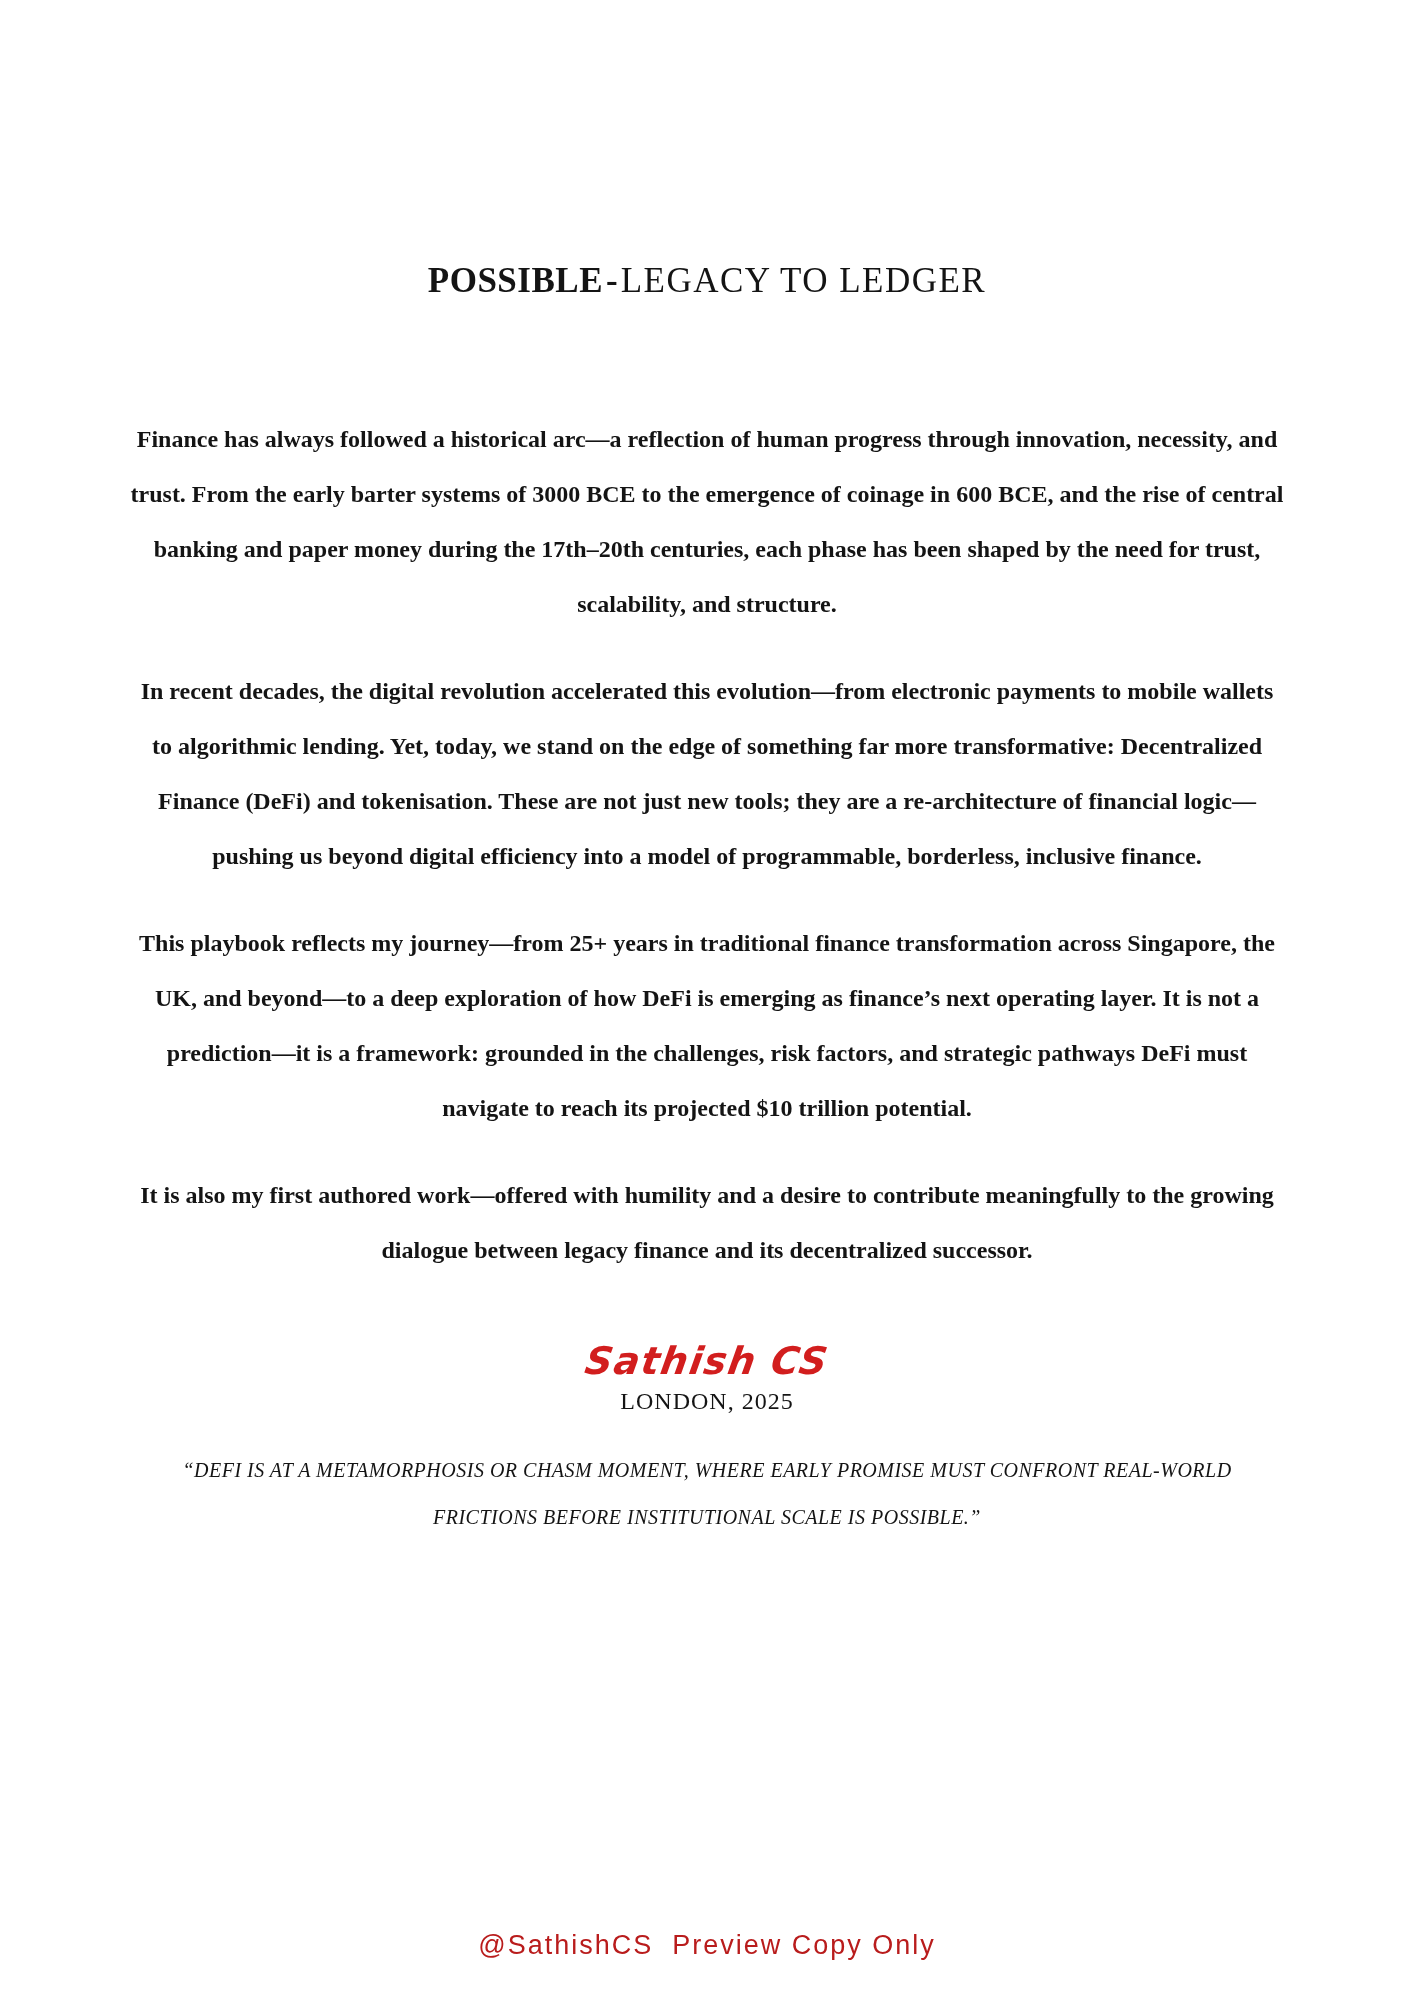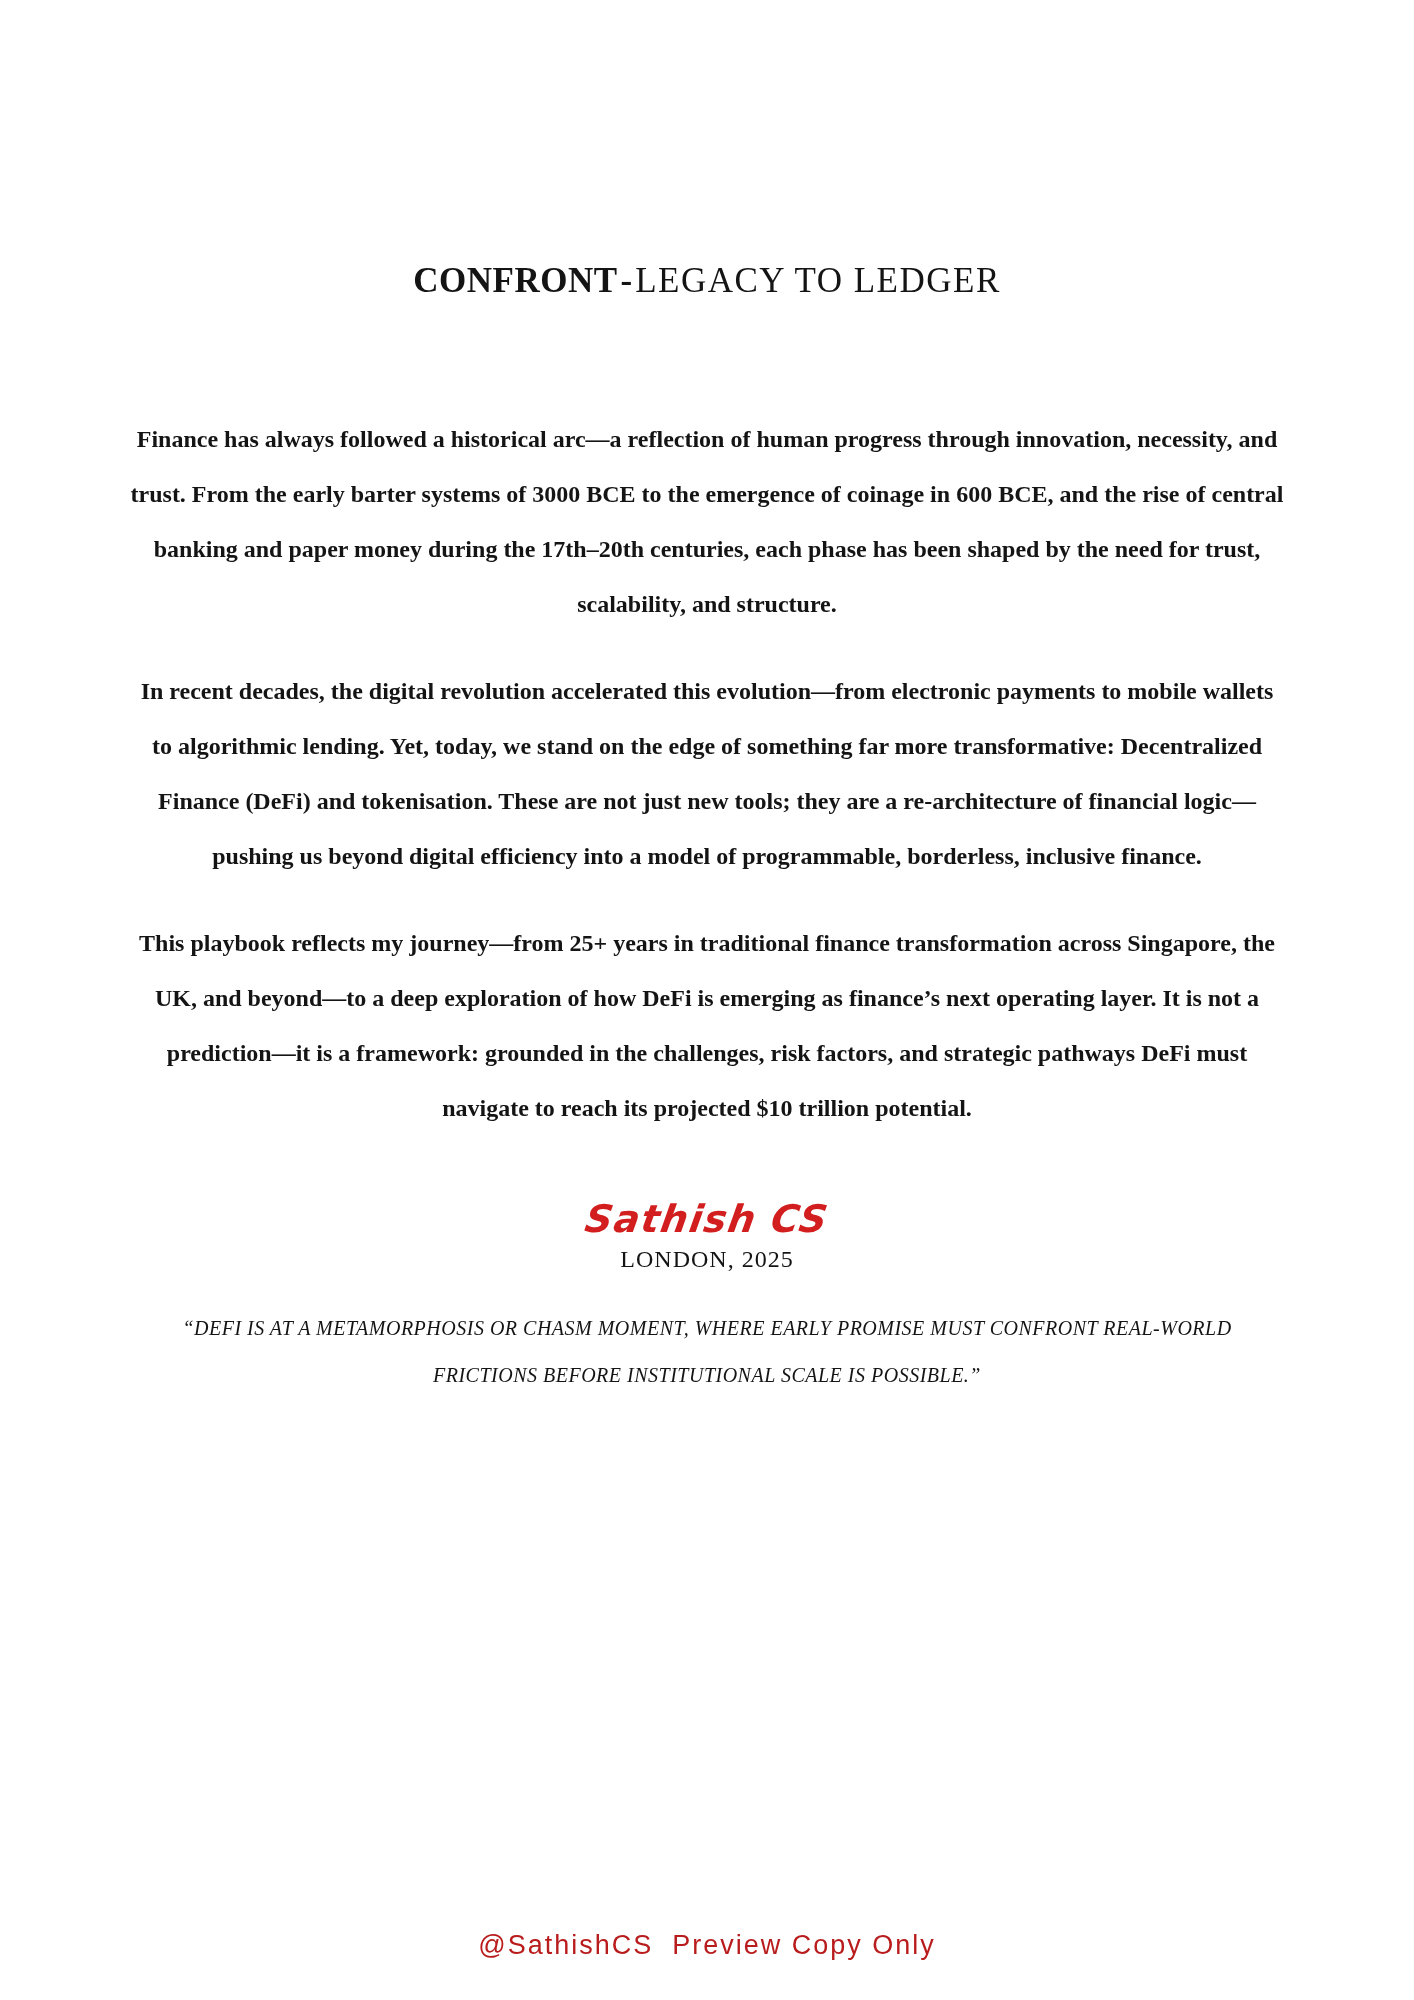--- a/index.html
+++ b/index.html
@@ -83,26 +83,27 @@
     letter-spacing: 2px;
     color: #b91c1c;
     white-space: pre;
   }
 </style>
 </head>
 <body>
 
 <div class="page">
 
-  <h1 class="title"><span class="t-bold">CONFRONT</span><span class="t-sep">-</span><span class="t-light">LEGACY TO LEDGER</span></h1>
+  <h1 class="title"><span class="t-bold">POSSIBLE</span><span class="t-sep">-</span><span class="t-light">LEGACY TO LEDGER</span></h1>
 
   <div class="content">
     <p class="body-para">Finance has always followed a historical arc—a reflection of human progress through innovation, necessity, and trust. From the early barter systems of 3000 BCE to the emergence of coinage in 600 BCE, and the rise of central banking and paper money during the 17th–20th centuries, each phase has been shaped by the need for trust, scalability, and structure.</p>
     <p class="body-para">In recent decades, the digital revolution accelerated this evolution—from electronic payments to mobile wallets to algorithmic lending. Yet, today, we stand on the edge of something far more transformative: Decentralized Finance (DeFi) and tokenisation. These are not just new tools; they are a re-architecture of financial logic—pushing us beyond digital efficiency into a model of programmable, borderless, inclusive finance.</p>
     <p class="body-para">This playbook reflects my journey—from 25+ years in traditional finance transformation across Singapore, the UK, and beyond—to a deep exploration of how DeFi is emerging as finance’s next operating layer. It is not a prediction—it is a framework: grounded in the challenges, risk factors, and strategic pathways DeFi must navigate to reach its projected $10 trillion potential.</p>
+    <p class="body-para">It is also my first authored work—offered with humility and a desire to contribute meaningfully to the growing dialogue between legacy finance and its decentralized successor.</p>
 
     <div class="signoff">
       <div class="signature">Sathish CS</div>
       <div class="location">LONDON, 2025</div>
     </div>
 
     <p class="quote">“DEFI IS AT A METAMORPHOSIS OR CHASM MOMENT, WHERE EARLY PROMISE MUST CONFRONT REAL-WORLD FRICTIONS BEFORE INSTITUTIONAL SCALE IS POSSIBLE.”</p>
   </div>
 
   <div class="watermark">@SathishCS  Preview Copy Only</div>

